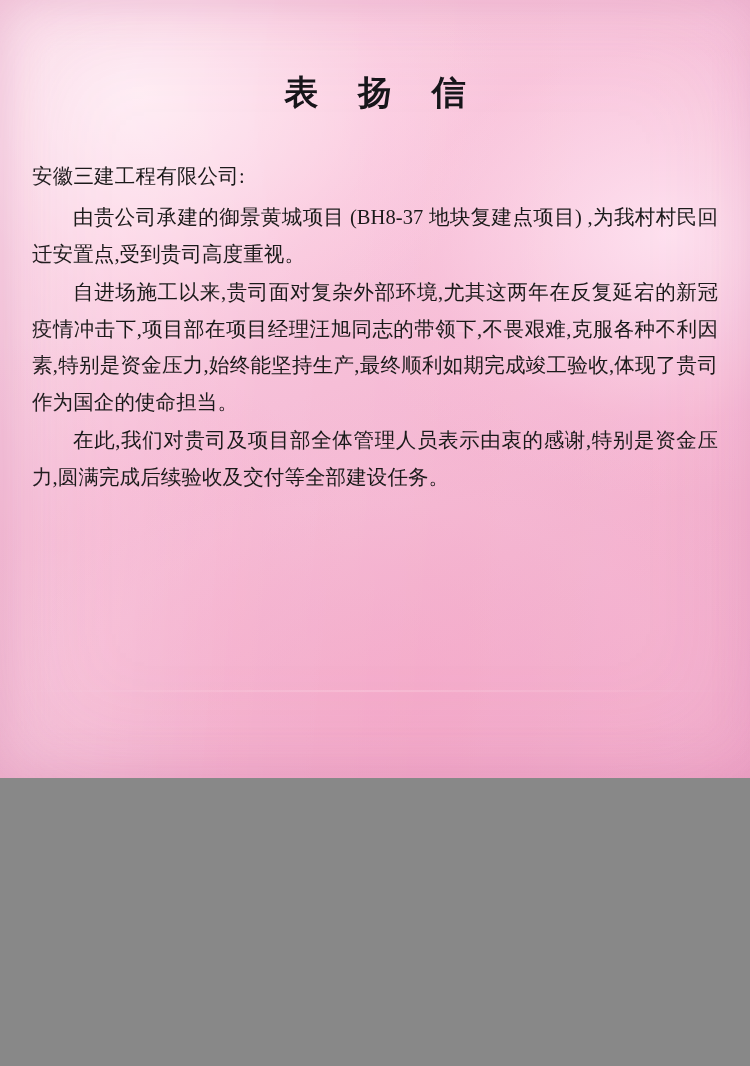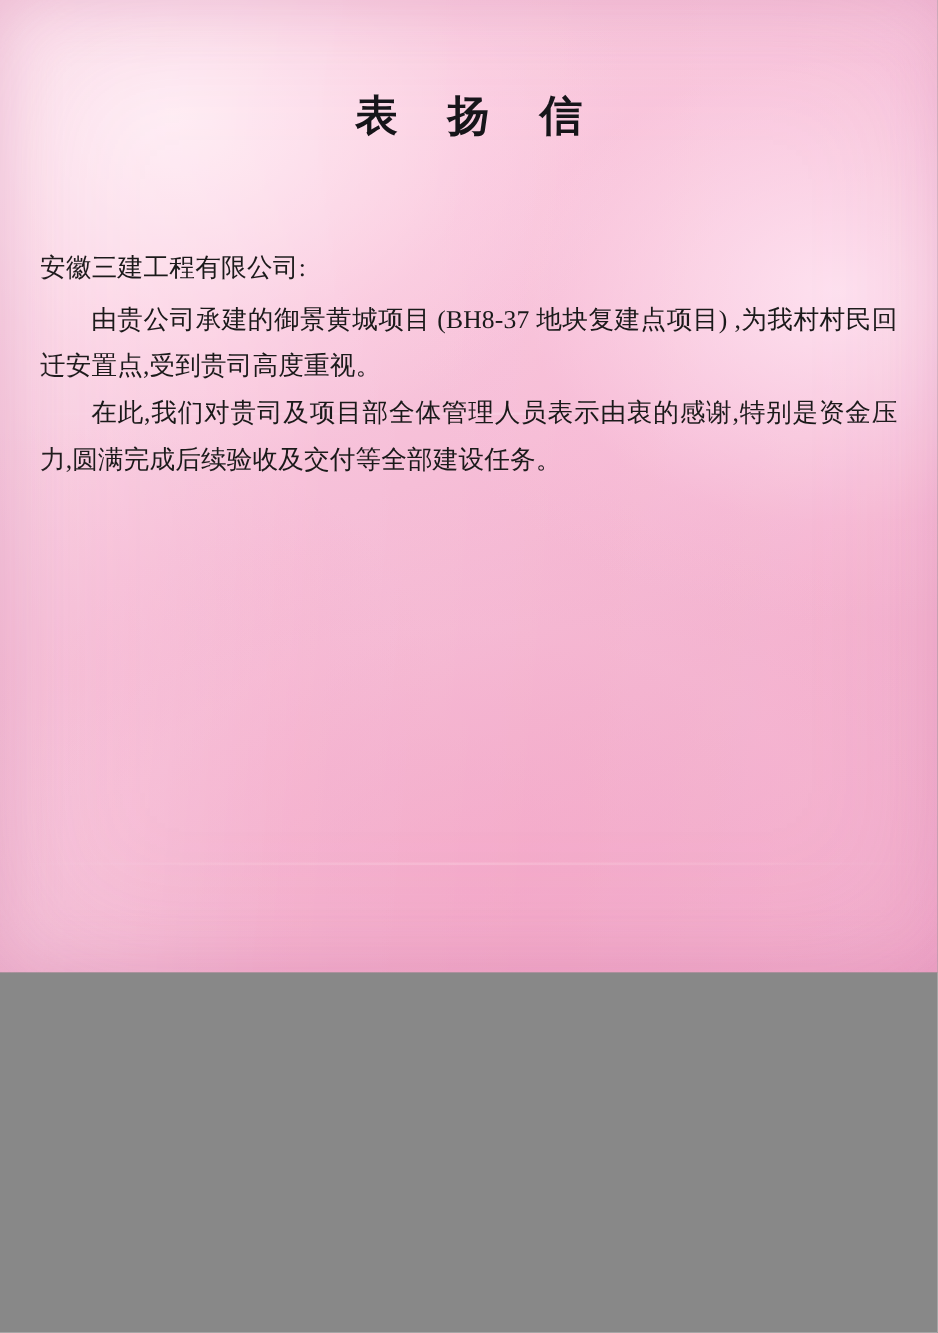--- a/index.html
+++ b/index.html
@@ -55,21 +55,20 @@
     letter-spacing: 14px;
     text-indent: 14px;
     color: #16161a;
     font-family: "DejaVu Serif", "Liberation Serif", serif;
   }
   .body-block {
     position: absolute;
     left: 32px;
     top: 160px;
     width: 686px;
-    margin-top: 39px;
   }
   .salutation {
     font-size: 20.5px;
     line-height: 1.62;
     margin: 0 0 6px 0;
     letter-spacing: 0.2px;
   }
   p.para {
     font-size: 20.5px;
     line-height: 1.78;
@@ -121,20 +120,21 @@
   <div class="fold" style="top:330px"></div>
   <div class="fold" style="top:690px"></div>
 
   <div class="content">
 
     <div class="doc-title">表 扬 信</div>
 
     <div class="body-block">
       <div class="salutation">安徽三建工程有限公司:</div>
       <p class="para">由贵公司承建的御景黄城项目 (BH8-37 地块复建点项目) ,为我村村民回迁安置点,受到贵司高度重视。</p>
+      <p class="para">自进场施工以来,贵司面对复杂外部环境,尤其这两年在反复延宕的新冠疫情冲击下,项目部在项目经理汪旭同志的带领下,不畏艰难,克服各种不利因素,特别是资金压力,始终能坚持生产,最终顺利如期完成竣工验收,体现了贵司作为国企的使命担当。</p>
       <p class="para">在此,我们对贵司及项目部全体管理人员表示由衷的感谢,特别是资金压力,圆满完成后续验收及交付等全部建设任务。</p>
     </div>
 
     <div class="seal">
       <svg viewBox="0 0 148 148" aria-hidden="true">
         <circle cx="74" cy="74" r="66" fill="none" stroke="#d0253b" stroke-width="5" opacity="0.85"></circle>
         <circle cx="74" cy="74" r="58" fill="none" stroke="#d0253b" stroke-width="1.2" opacity="0.5"></circle>
         <path id="sealArc" d="M 20 74 A 54 54 0 0 1 128 74" fill="none"></path>
         <text font-size="17" letter-spacing="3" opacity="0.9">
           <textPath href="#sealArc" startOffset="50%" text-anchor="middle">淝河镇黄镇村民委员会</textPath>

